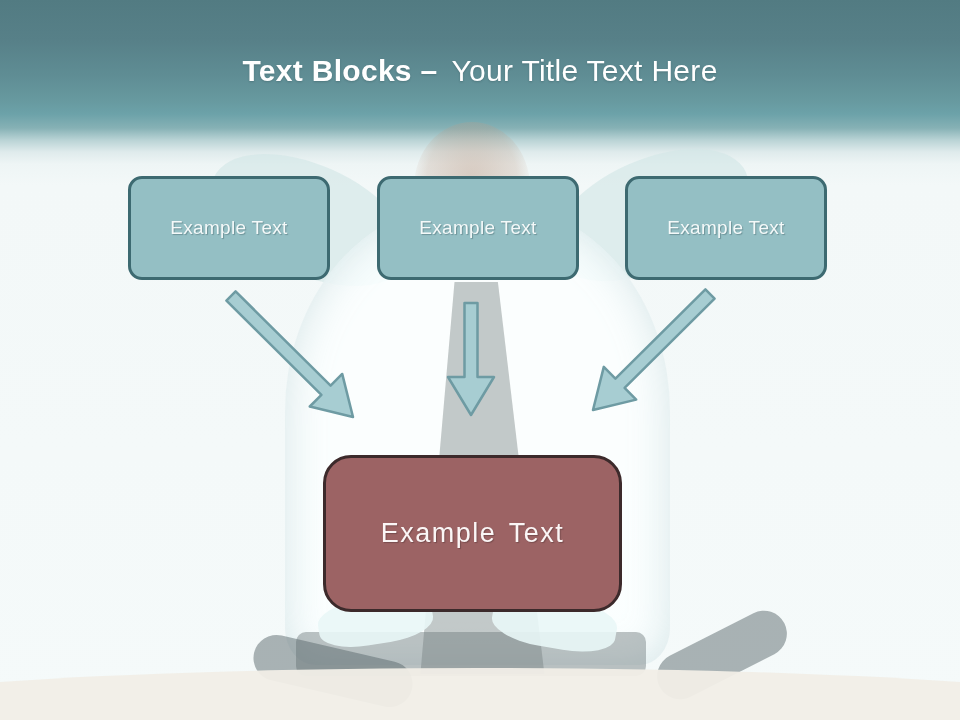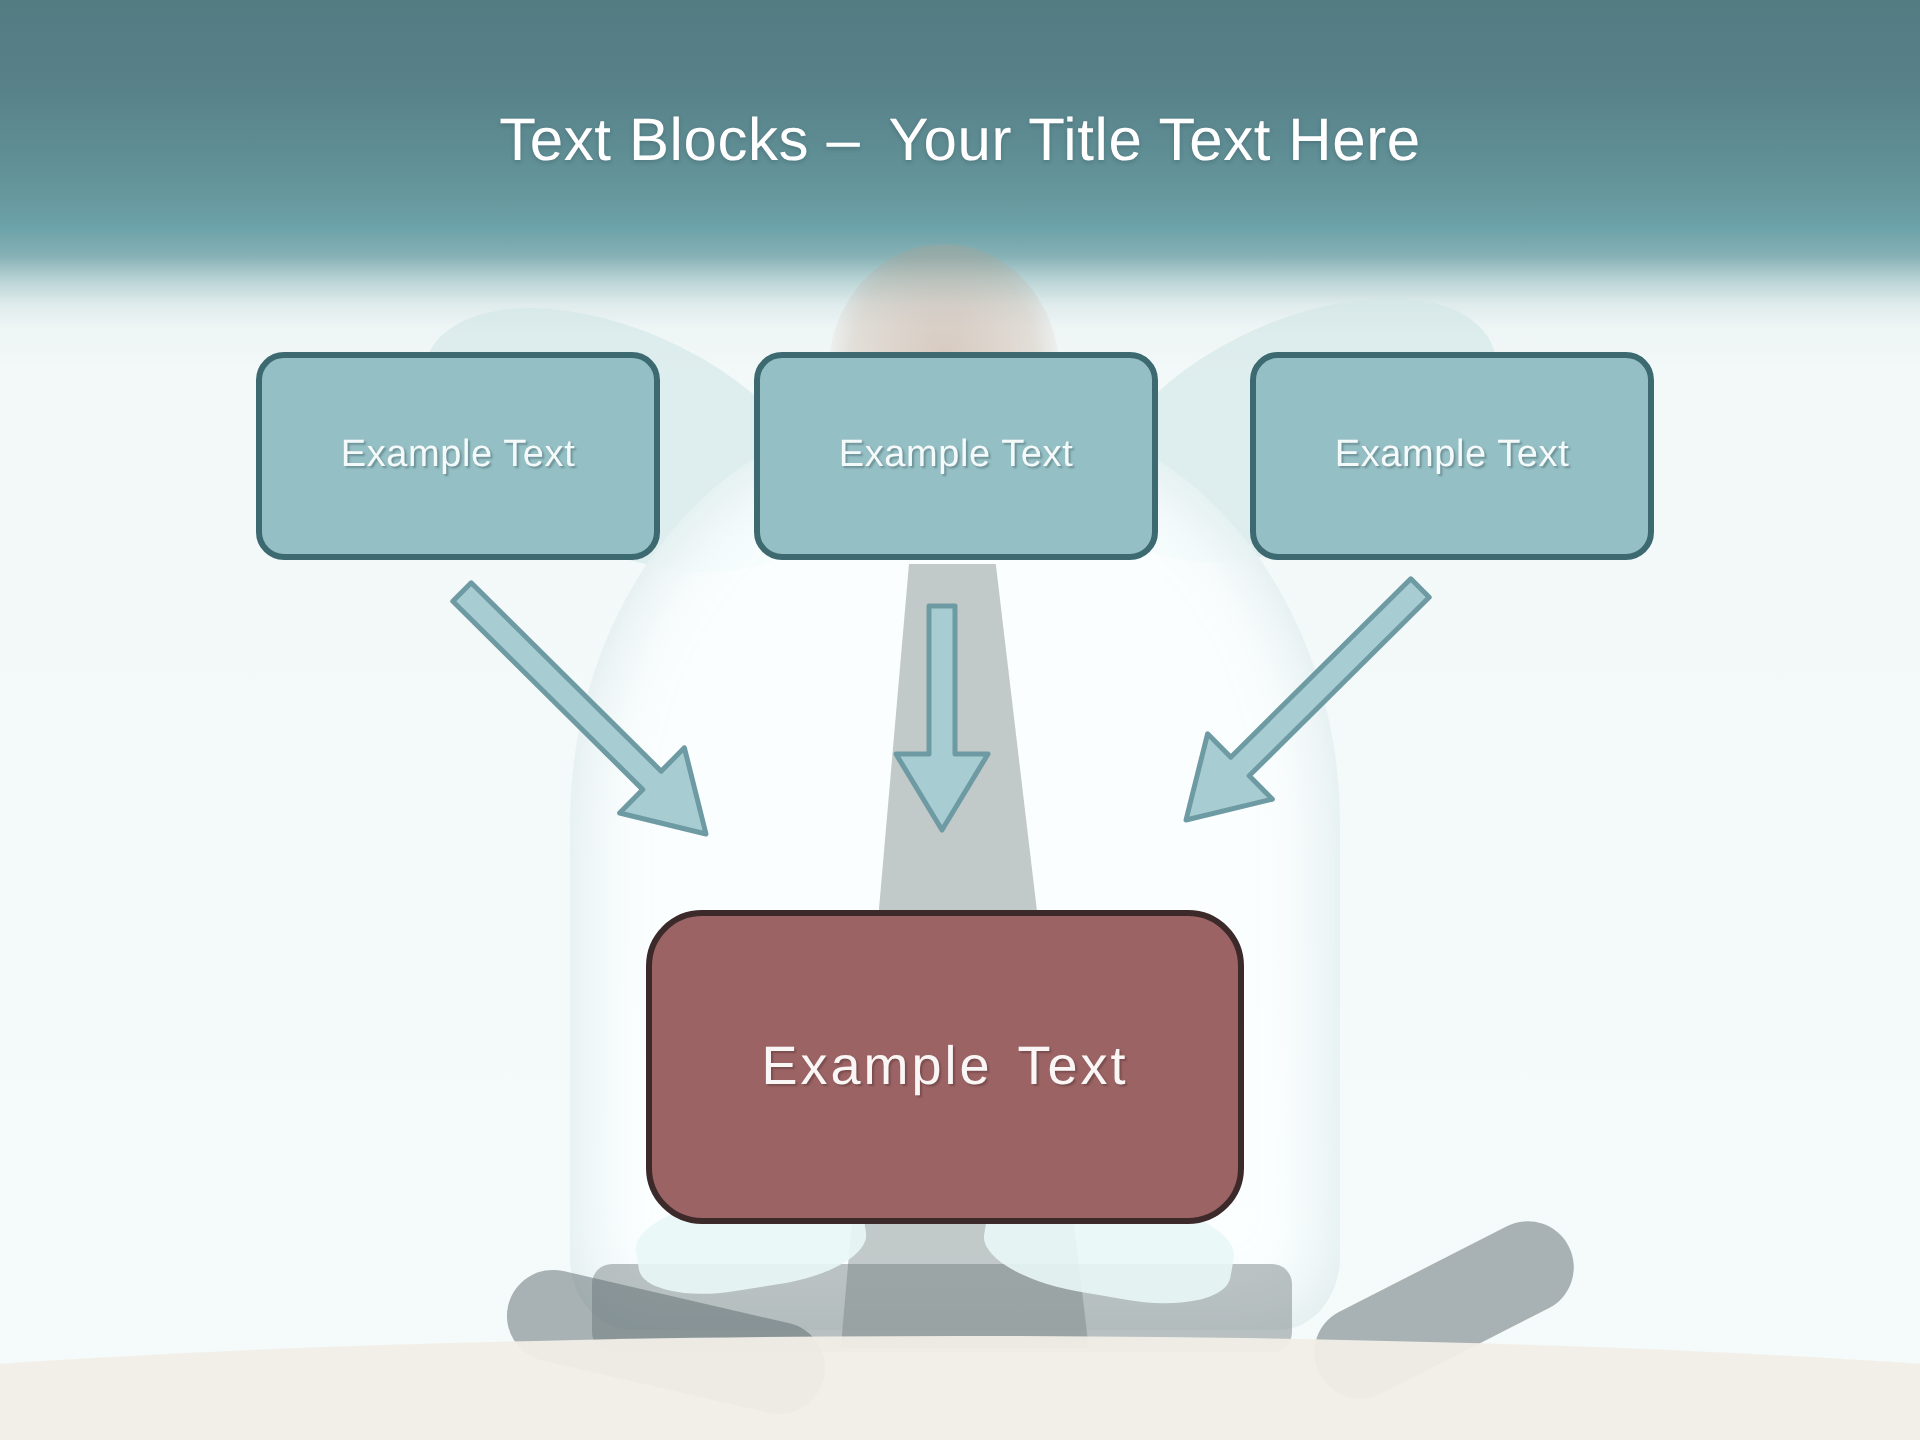--- a/index.html
+++ b/index.html
@@ -11,21 +11,21 @@
       #86b1b5 128px,#b9d3d5 140px,#dfebec 152px,#eef5f5 164px,
       #f3f8f8 185px,#f5fafa 100%);
   }
   
   .title{
     position:absolute;top:52px;left:0;width:100%;text-align:center;
     color:#ffffff;font-size:30px;line-height:38px;
     text-shadow:0 1px 2px rgba(30,55,60,.25);
     letter-spacing:.3px;
   }
-  .title .bold{font-weight:400;}
+  .title .bold{font-weight:700;}
   .title .regular{font-weight:400;margin-left:14px;}
   
   .photo{position:absolute;inset:0;pointer-events:none;}
   .photo div{position:absolute;}
   .ph-head{left:414px;top:122px;width:116px;height:130px;border-radius:50%;
     background:radial-gradient(ellipse at 50% 45%, rgba(190,158,138,.5) 0%, rgba(190,158,138,.28) 55%, rgba(190,158,138,0) 75%);}
   .ph-arm-l{left:205px;top:165px;width:210px;height:110px;border-radius:50%;
     background:rgba(210,230,231,.65);transform:rotate(24deg);}
   .ph-arm-r{left:545px;top:160px;width:210px;height:110px;border-radius:50%;
     background:rgba(210,230,231,.65);transform:rotate(-24deg);}

